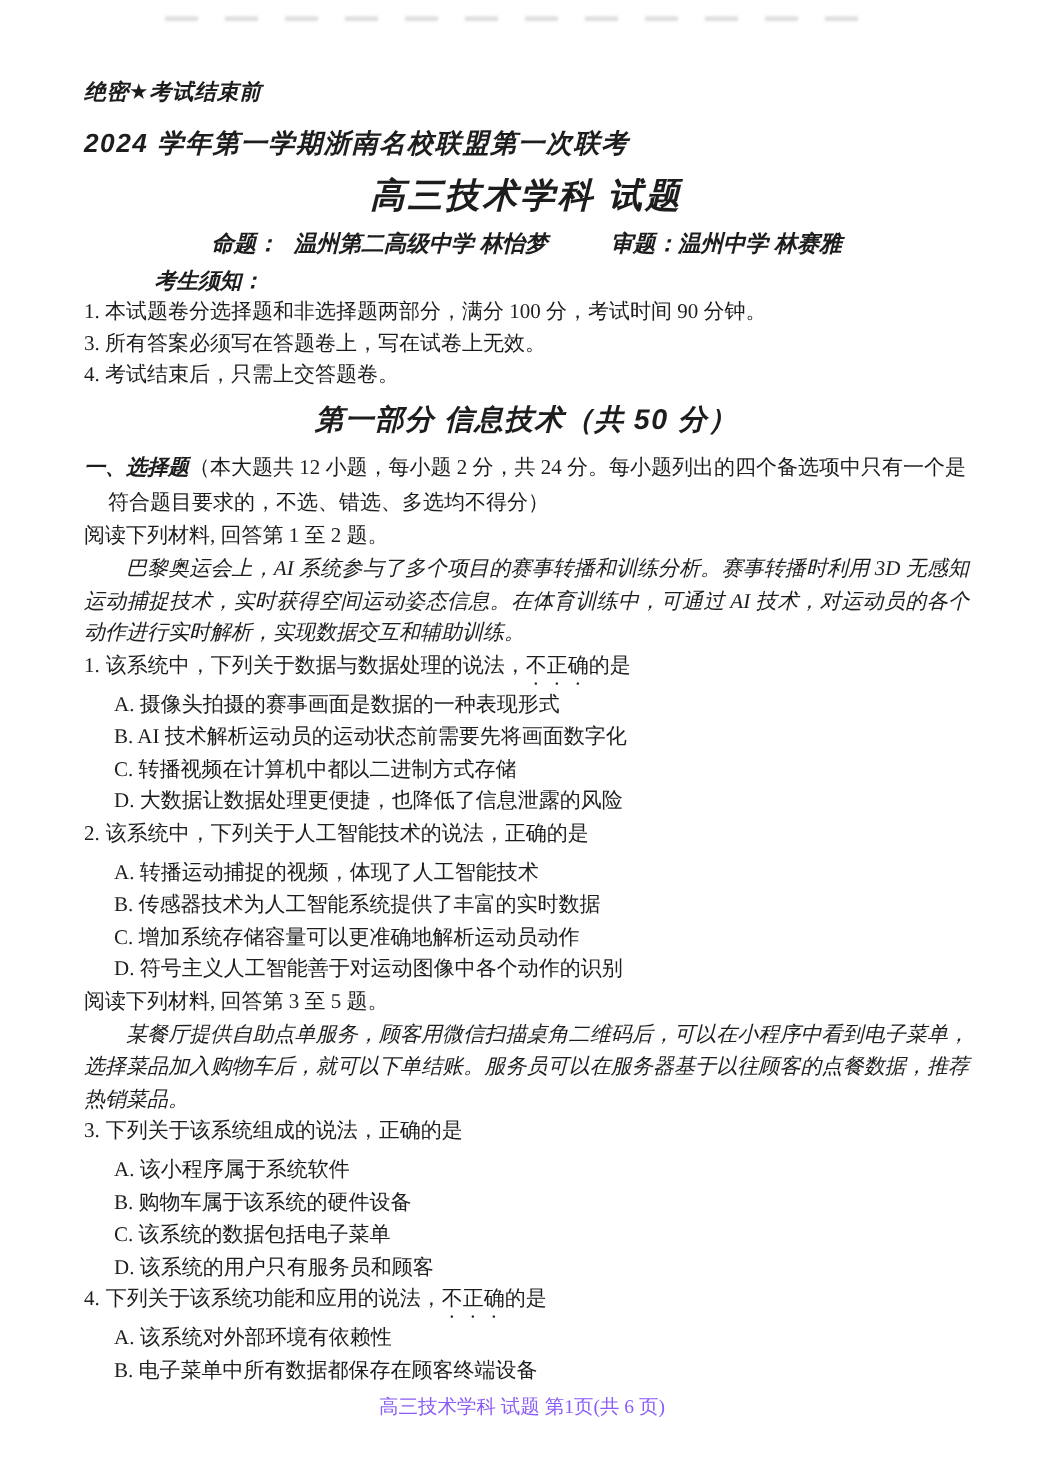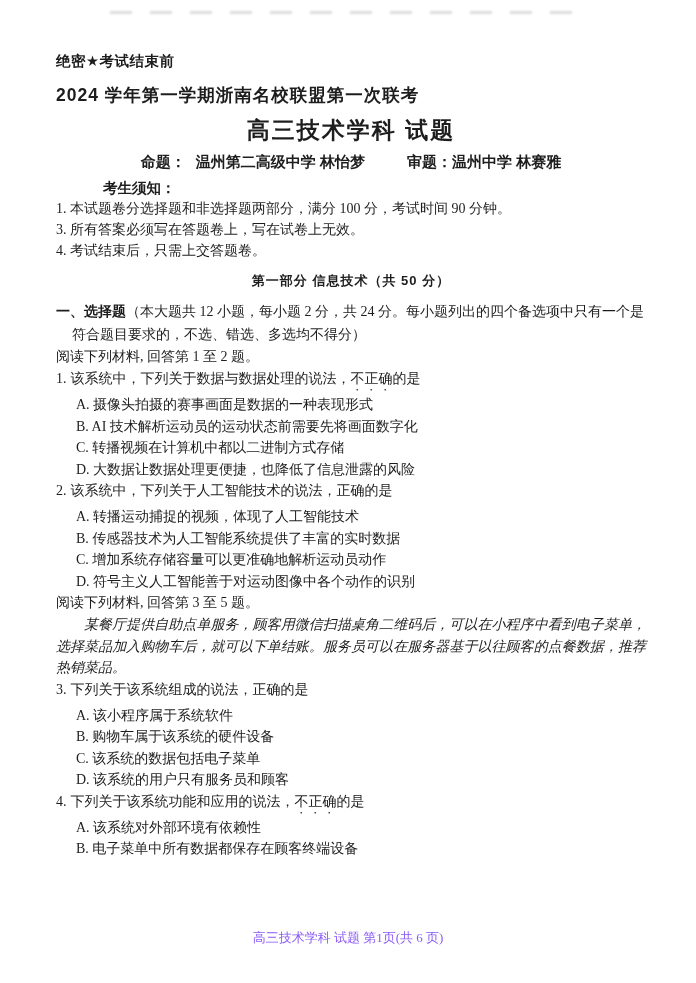--- a/index.html
+++ b/index.html
@@ -28,20 +28,21 @@
     background: repeating-linear-gradient(
       90deg,
       rgba(60,60,60,0.18) 0 22px,
       rgba(0,0,0,0) 22px 40px
     );
     filter: blur(1px);
   }
   .bold-sans {
     font-family: "Liberation Sans", "DejaVu Sans", sans-serif;
     font-weight: bold;
+    font-style: italic;
   }
   .secret {
     padding-top: 52px;
     font-size: 14.5px;
     letter-spacing: 0.5px;
   }
   .exam-title {
     margin: 12px 0 0 0;
     text-align: left;
     font-size: 17.5px;
@@ -72,21 +73,21 @@
     line-height: 20px;
     margin-left: 47px;
   }
   .notice-item {
     line-height: 21px;
     white-space: nowrap;
   }
   .part-heading {
     margin: 6px 0 0 0;
     text-align: center;
-    font-size: 13px;
+    font-size: 19px;
     letter-spacing: 1px;
     line-height: 28px;
   }
   .section-intro {
     margin-top: 5px;
   }
   .intro-line {
     line-height: 23px;
     white-space: nowrap;
   }
@@ -160,20 +161,21 @@
 
   <div class="part-heading bold-sans">第一部分 信息技术（共 50 分）</div>
 
   <div class="section-intro">
     <div class="intro-line"><span class="bold-sans">一、选择题</span><span>（本大题共 12 小题，每小题 2 分，共 24 分。每小题列出的四个备选项中只有一个是</span></div>
     <div class="intro-line2">符合题目要求的，不选、错选、多选均不得分）</div>
   </div>
 
   <div class="read-note">阅读下列材料, 回答第 1 至 2 题。</div>
 
+  <p class="material">巴黎奥运会上，AI 系统参与了多个项目的赛事转播和训练分析。赛事转播时利用 3D 无感知运动捕捉技术，实时获得空间运动姿态信息。在体育训练中，可通过 AI 技术，对运动员的各个动作进行实时解析，实现数据交互和辅助训练。</p>
 
   <div class="question">
     <div class="q-stem"><span class="q-num">1.</span><span>该系统中，下列关于数据与数据处理的说法，</span><span class="emph">不正确</span><span>的是</span></div>
     <div class="q-option">A. 摄像头拍摄的赛事画面是数据的一种表现形式</div>
     <div class="q-option">B. AI 技术解析运动员的运动状态前需要先将画面数字化</div>
     <div class="q-option">C. 转播视频在计算机中都以二进制方式存储</div>
     <div class="q-option">D. 大数据让数据处理更便捷，也降低了信息泄露的风险</div>
   </div>
 
   <div class="question">

